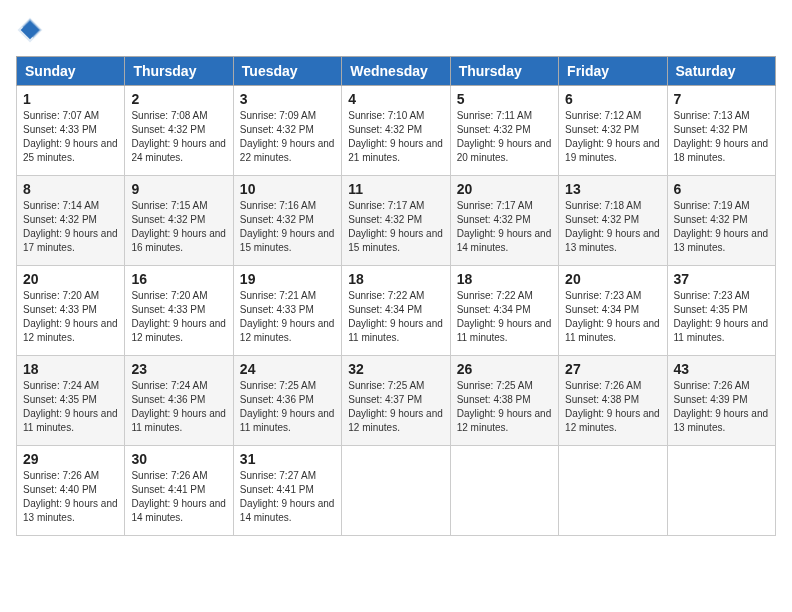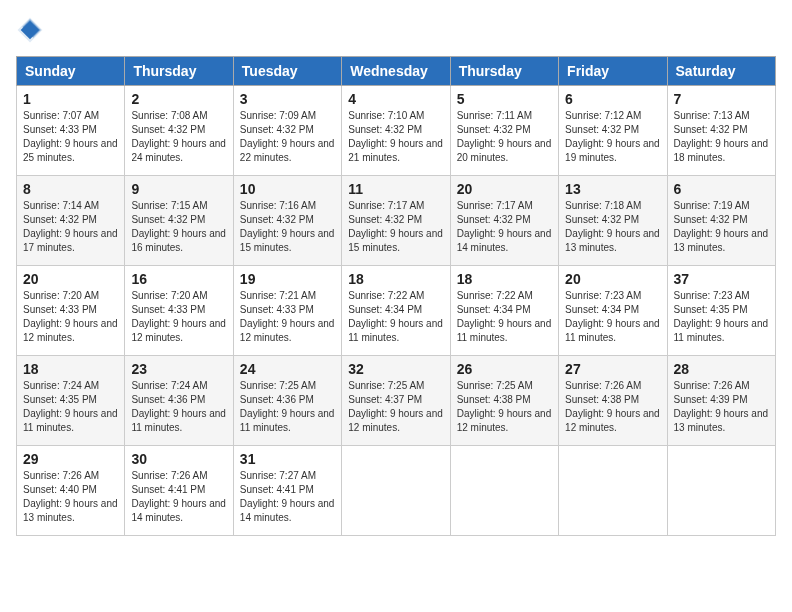--- a/index.html
+++ b/index.html
@@ -237,21 +237,21 @@
         </td>
         <td>
           <span class="day-num">26</span>
           <div class="day-info">Sunrise: 7:25 AM<br>Sunset: 4:38 PM<br>Daylight: 9 hours and 12 minutes.</div>
         </td>
         <td>
           <span class="day-num">27</span>
           <div class="day-info">Sunrise: 7:26 AM<br>Sunset: 4:38 PM<br>Daylight: 9 hours and 12 minutes.</div>
         </td>
         <td>
-          <span class="day-num">28</span>
+          <span class="day-num">43</span>
           <div class="day-info">Sunrise: 7:26 AM<br>Sunset: 4:39 PM<br>Daylight: 9 hours and 13 minutes.</div>
         </td>
       </tr>
       <tr>
         <td>
           <span class="day-num">29</span>
           <div class="day-info">Sunrise: 7:26 AM<br>Sunset: 4:40 PM<br>Daylight: 9 hours and 13 minutes.</div>
         </td>
         <td>
           <span class="day-num">30</span>

